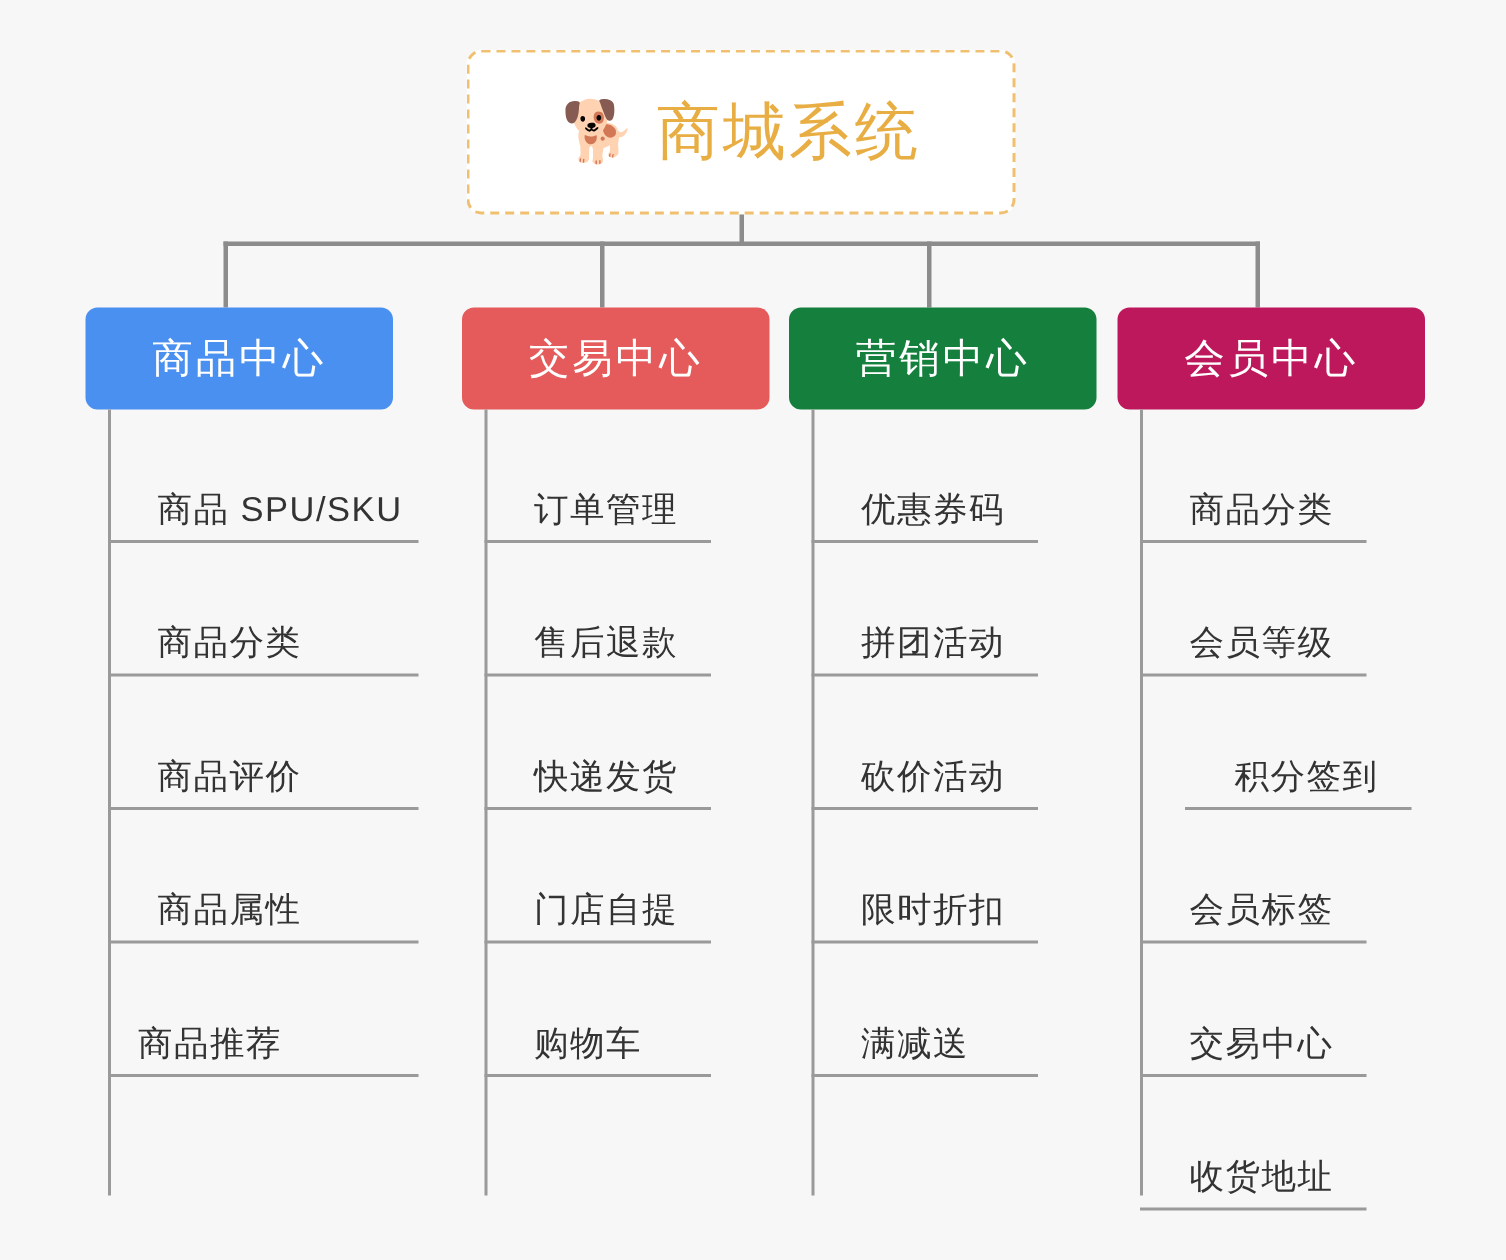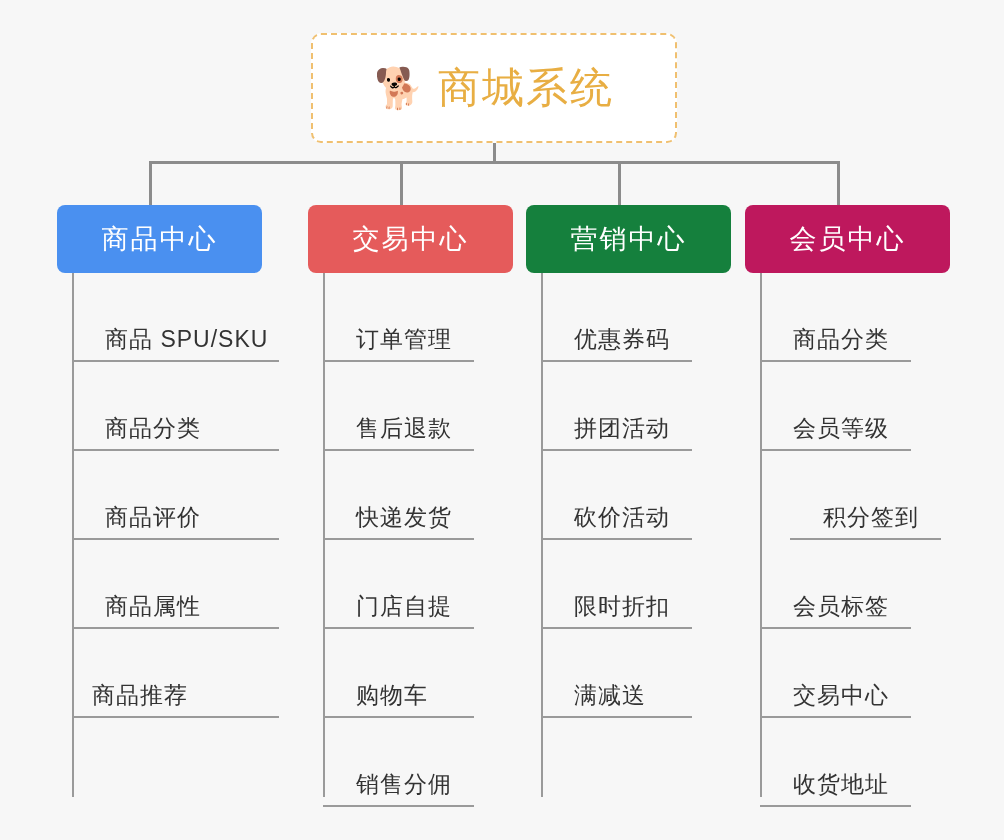--- a/index.html
+++ b/index.html
@@ -193,23 +193,20 @@
         </div>
       <div class="leaf-item">
           <span class="leaf-text" style="border-bottom-color: rgb(154, 154, 154); color: rgb(51, 51, 51);">快递发货</span>
         </div>
       <div class="leaf-item">
           <span class="leaf-text" style="border-bottom-color: rgb(154, 154, 154); color: rgb(51, 51, 51);">门店自提</span>
         </div>
       <div class="leaf-item">
           <span class="leaf-text" style="border-bottom-color: rgb(154, 154, 154); color: rgb(51, 51, 51);">购物车</span>
         </div>
-      <div class="leaf-item">
-          <span class="leaf-text" style="border-bottom-color: rgb(154, 154, 154); color: rgb(51, 51, 51);">销售分佣</span>
-        </div>
     </div>
   </div>
 
   <div class="column c3">
     <div class="cat-box" style="background: #15803d;">
       <span>营销中心</span>
     </div>
     <div class="leaf-list">
       <div class="leaf-spine" style="background: rgb(154, 154, 154); height: 524px;"></div>
       <div class="leaf-item">

